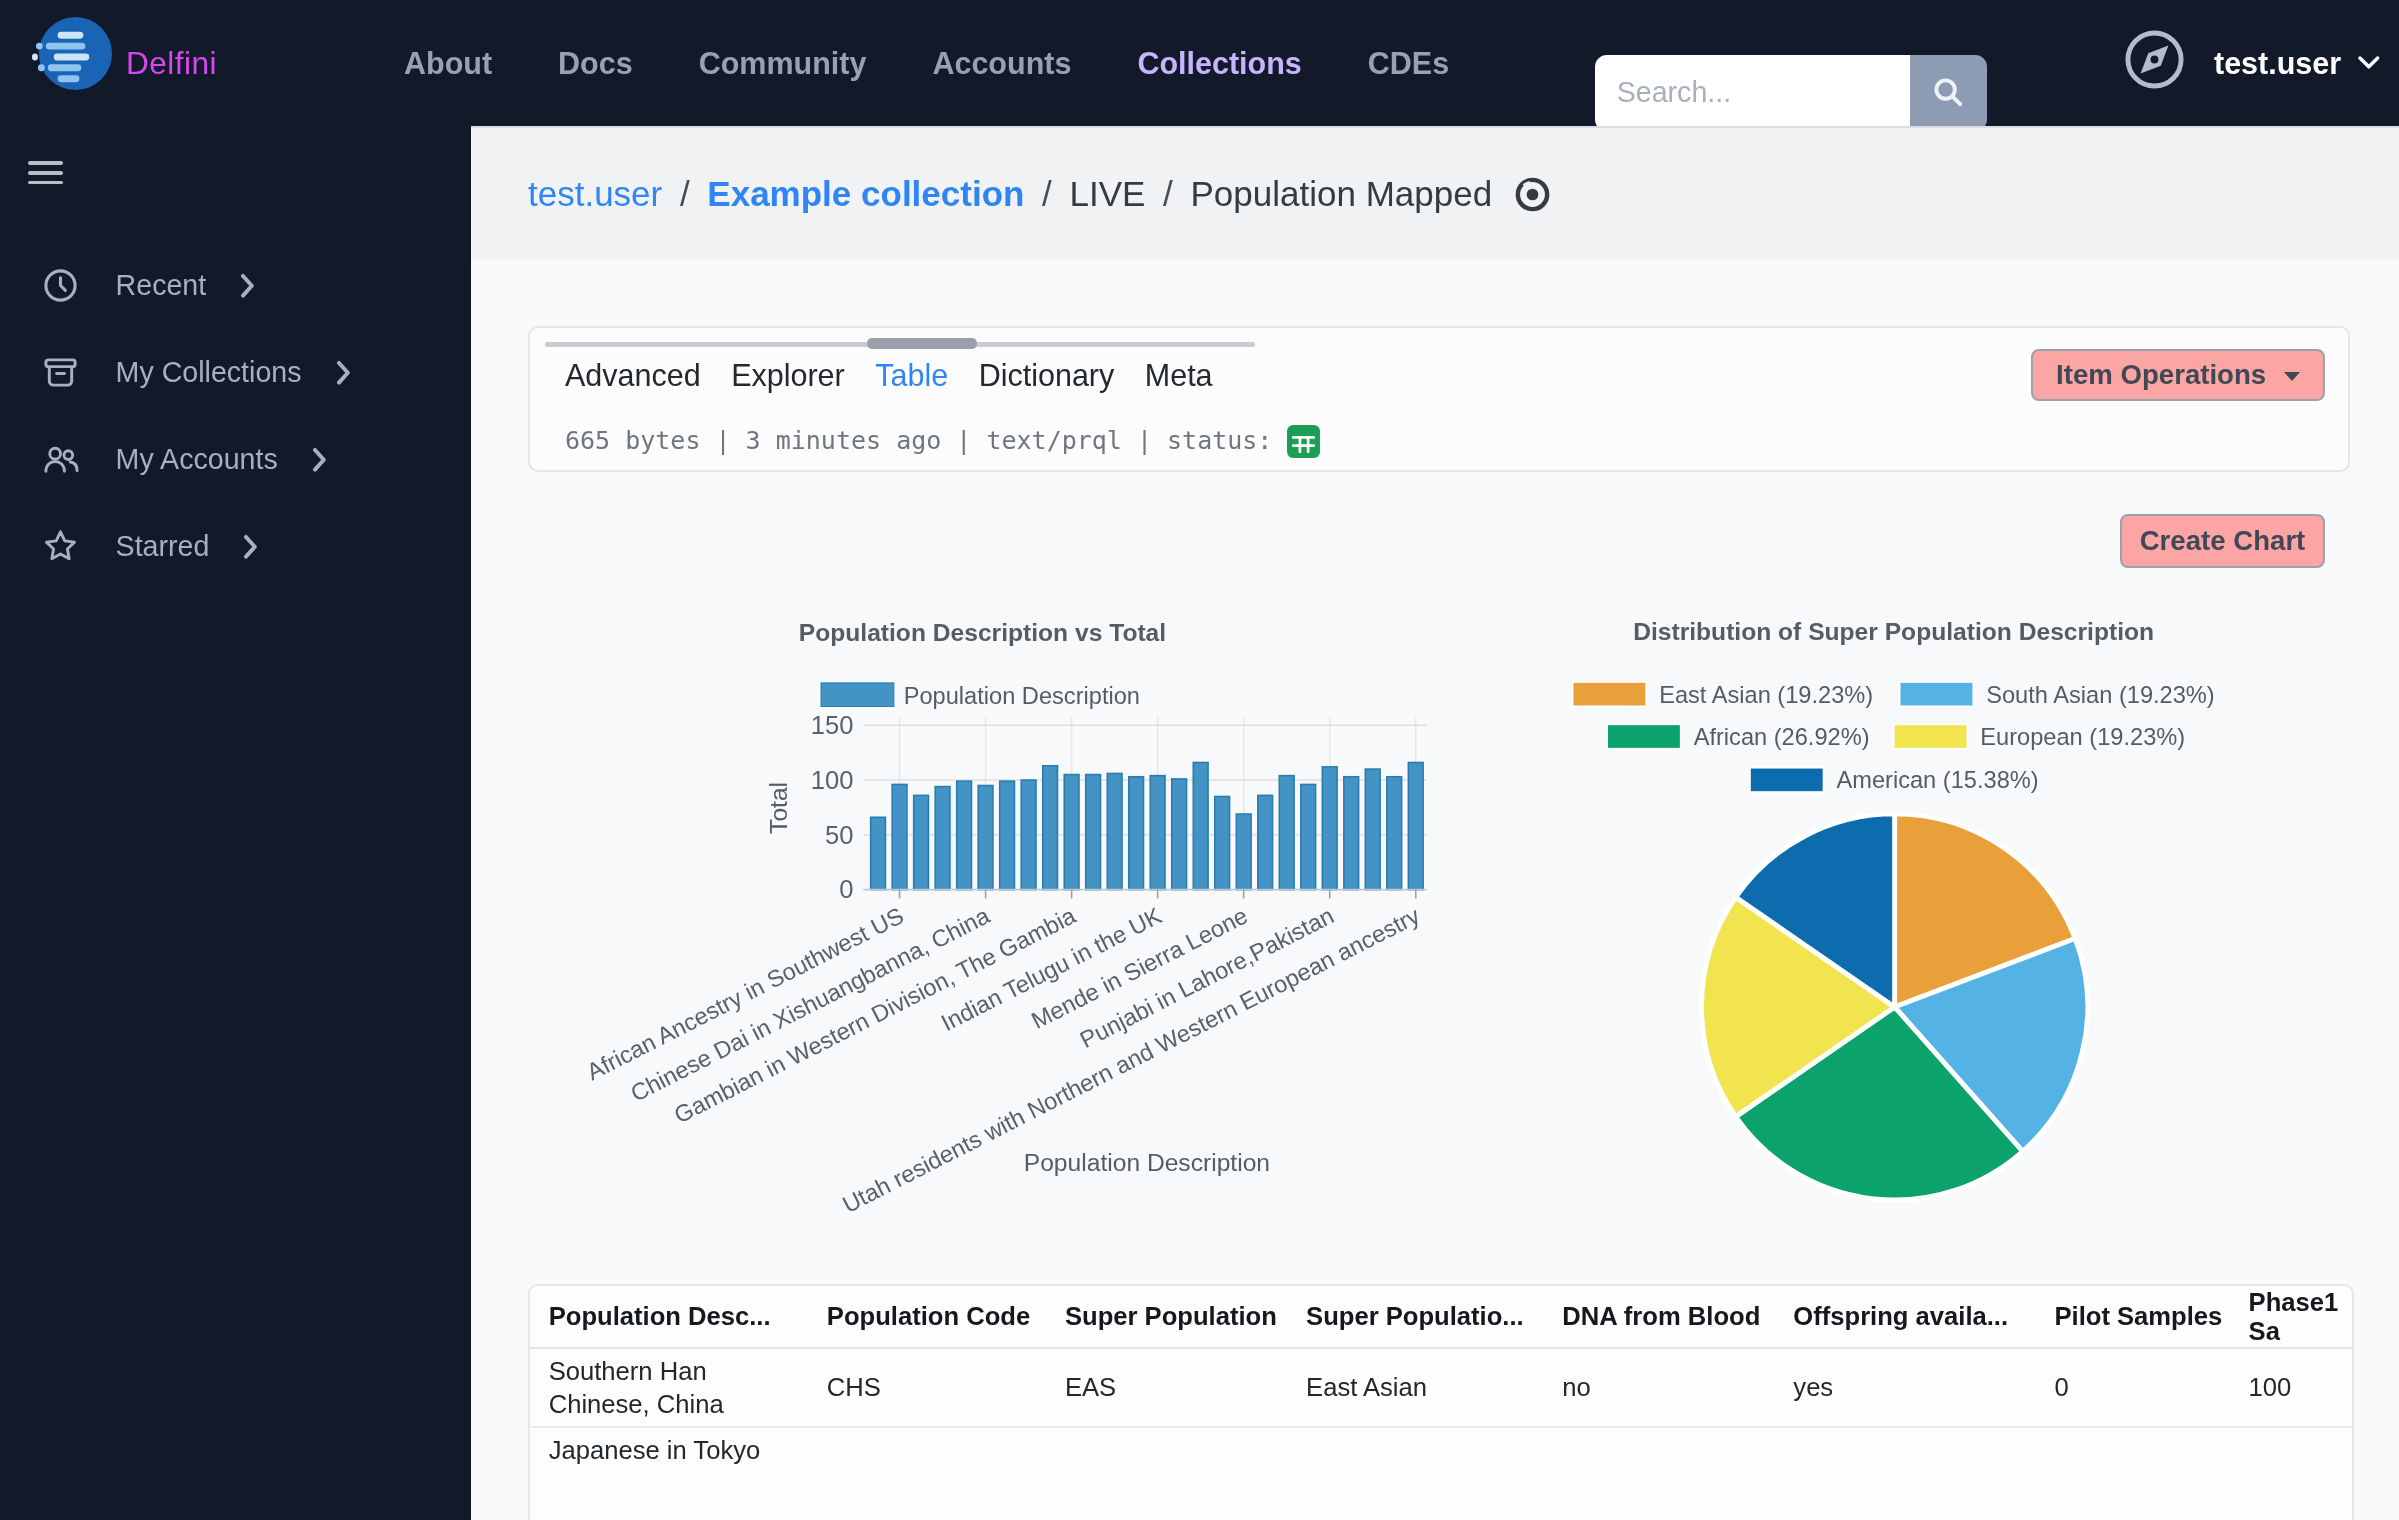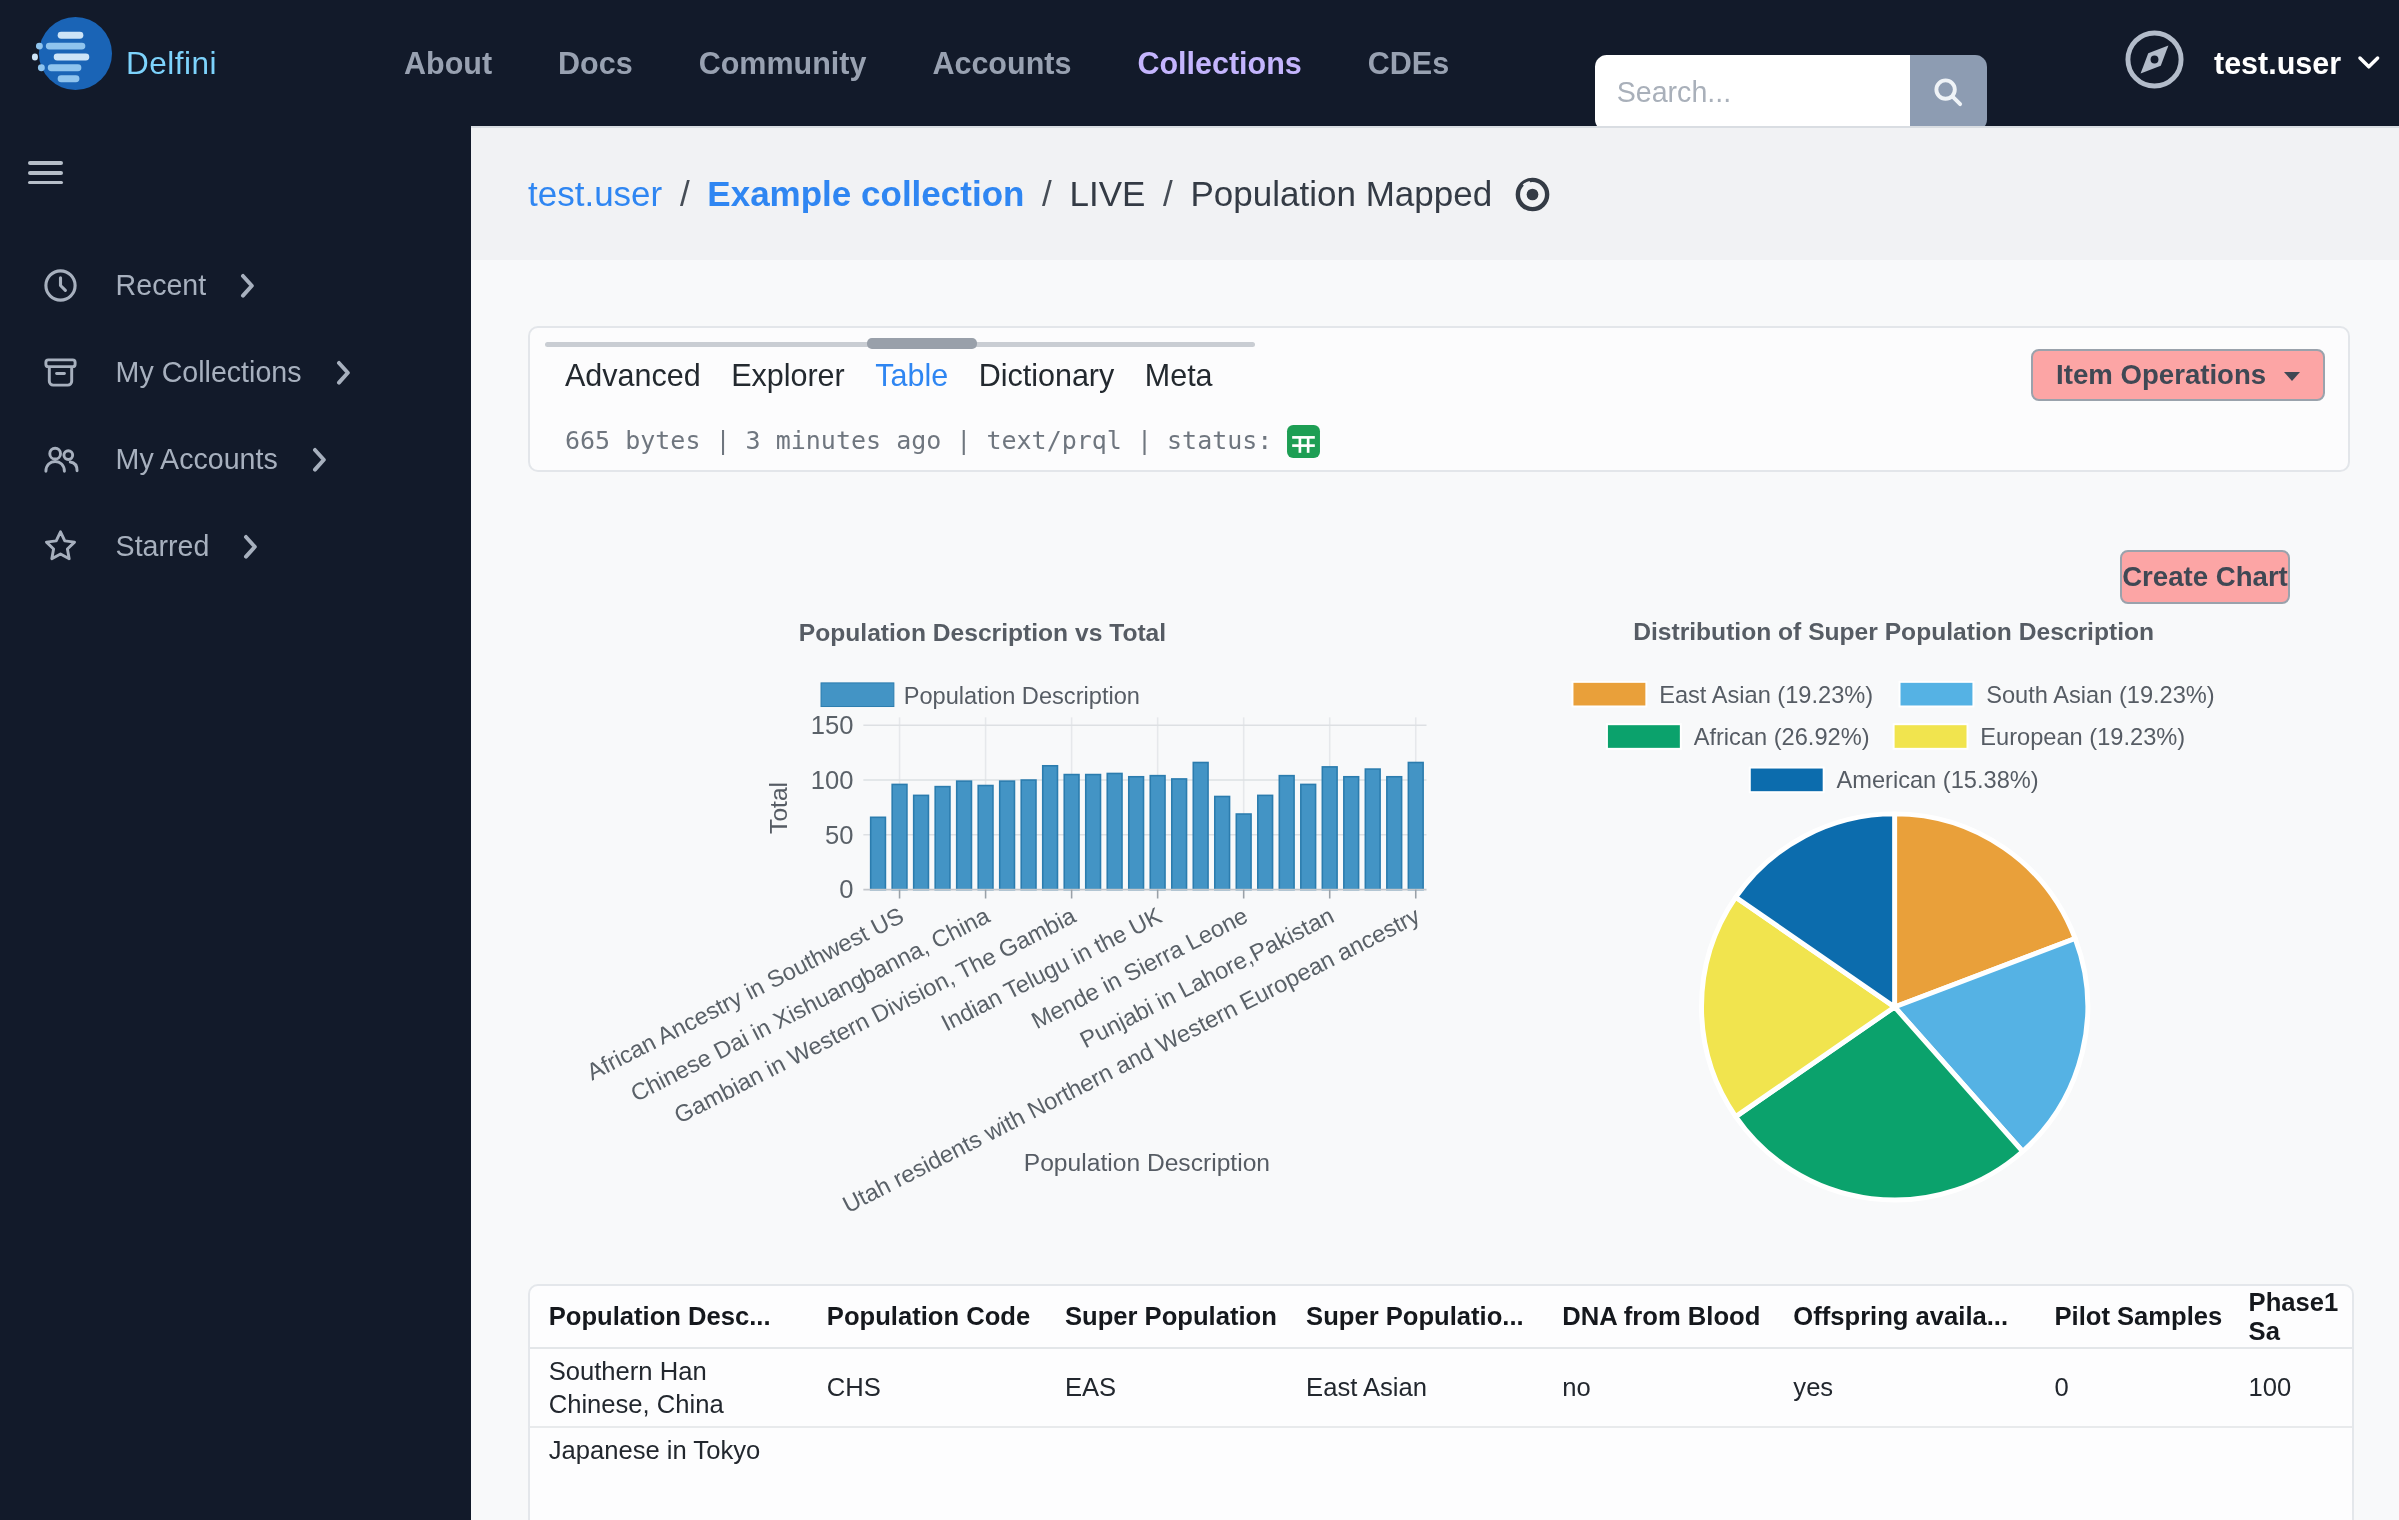--- a/index.html
+++ b/index.html
@@ -3,21 +3,21 @@
 <meta charset="utf-8">
 <style>
   html,body{margin:0;padding:0;}
   body{width:2400px;height:1521px;overflow:hidden;background:#F8F9FA;
        font-family:"Liberation Sans",sans-serif;}
   .app{position:relative;width:2400px;height:1521px;}
   
   .topnav{position:absolute;left:0;top:0;width:2400px;height:126px;background:#121A2A;}
   .logo{position:absolute;left:29.6px;top:11.8px;}
   .brand{position:absolute;left:126px;top:0;height:126px;display:flex;align-items:center;
-         color:#7dd3fc;font-size:31.5px;font-weight:500;letter-spacing:0.5px;}
+         color:#d946ef;font-size:31.5px;font-weight:500;letter-spacing:0.5px;}
   .navmenu{position:absolute;left:404px;top:0;height:126px;display:flex;align-items:center;gap:66px;}
   .nav-item{color:#98A1B1;font-size:30.5px;font-weight:600;cursor:pointer;white-space:nowrap;}
   .nav-item.active{color:#c4b5fd;font-weight:700;}
   .searchbox{position:absolute;left:1595px;top:18.7px;height:76px;display:flex;margin-top:36px;}
   .searchbox input{width:293px;height:76px;border:none;outline:none;border-radius:11.8px 0 0 11.8px;
        background:#FFFFFF;font-size:28.6px;padding:0 0 0 21.7px;color:#374151;
        font-family:"Liberation Sans",sans-serif;}
   .searchbox input::placeholder{color:#A9B0BA;}
   .search-btn{width:77px;height:76px;background:#8D9CB2;border:none;border-radius:0 11.8px 11.8px 0;
        display:flex;align-items:center;justify-content:center;cursor:pointer;}
@@ -50,21 +50,21 @@
   .tabs{position:absolute;left:35px;top:29.6px;display:flex;gap:30.5px;font-size:30.5px;color:#23292F;}
   .tab{cursor:pointer;white-space:nowrap;}
   .tab.active{color:#2F86F2;}
   .meta-line{position:absolute;left:35px;top:94px;display:flex;align-items:center;gap:14px;
              font-family:"DejaVu Sans Mono",monospace;font-size:25px;color:#6F767F;}
   .btn{display:flex;align-items:center;justify-content:center;border:2px solid #9AA2AC;border-radius:7.9px;
        background:#fca5a5;color:#3F4854;font-weight:700;font-size:27.6px;box-sizing:border-box;cursor:pointer;}
   .itemops{position:absolute;left:1501px;top:20.7px;width:294px;height:52px;}
   .caret{width:0;height:0;border-left:8.9px solid transparent;border-right:8.9px solid transparent;
          border-top:9.9px solid #3F4854;margin-left:17.7px;margin-top:3px;}
-  .create-chart{position:absolute;left:2120px;top:514px;width:170px;height:54px;margin-top:36px;}
+  .create-chart{position:absolute;left:2120px;top:514px;width:205px;height:54px;}
   
   svg.chart{position:absolute;overflow:visible;}
   svg text{font-family:"Liberation Sans",sans-serif;}
   .c-title{font-size:25px;font-weight:700;fill:#565C64;}
   .c-legend{font-size:24px;fill:#565C64;}
   .c-axis-title{font-size:25px;fill:#565C64;}
   
   .tablecard{position:absolute;left:528px;top:1284px;width:1826px;height:315px;background:#FDFDFE;
              border:2px solid #E4E7EB;border-radius:9.9px 9.9px 0 0;box-sizing:border-box;overflow:hidden;}
   table.data{border-collapse:collapse;table-layout:fixed;width:1822px;}

